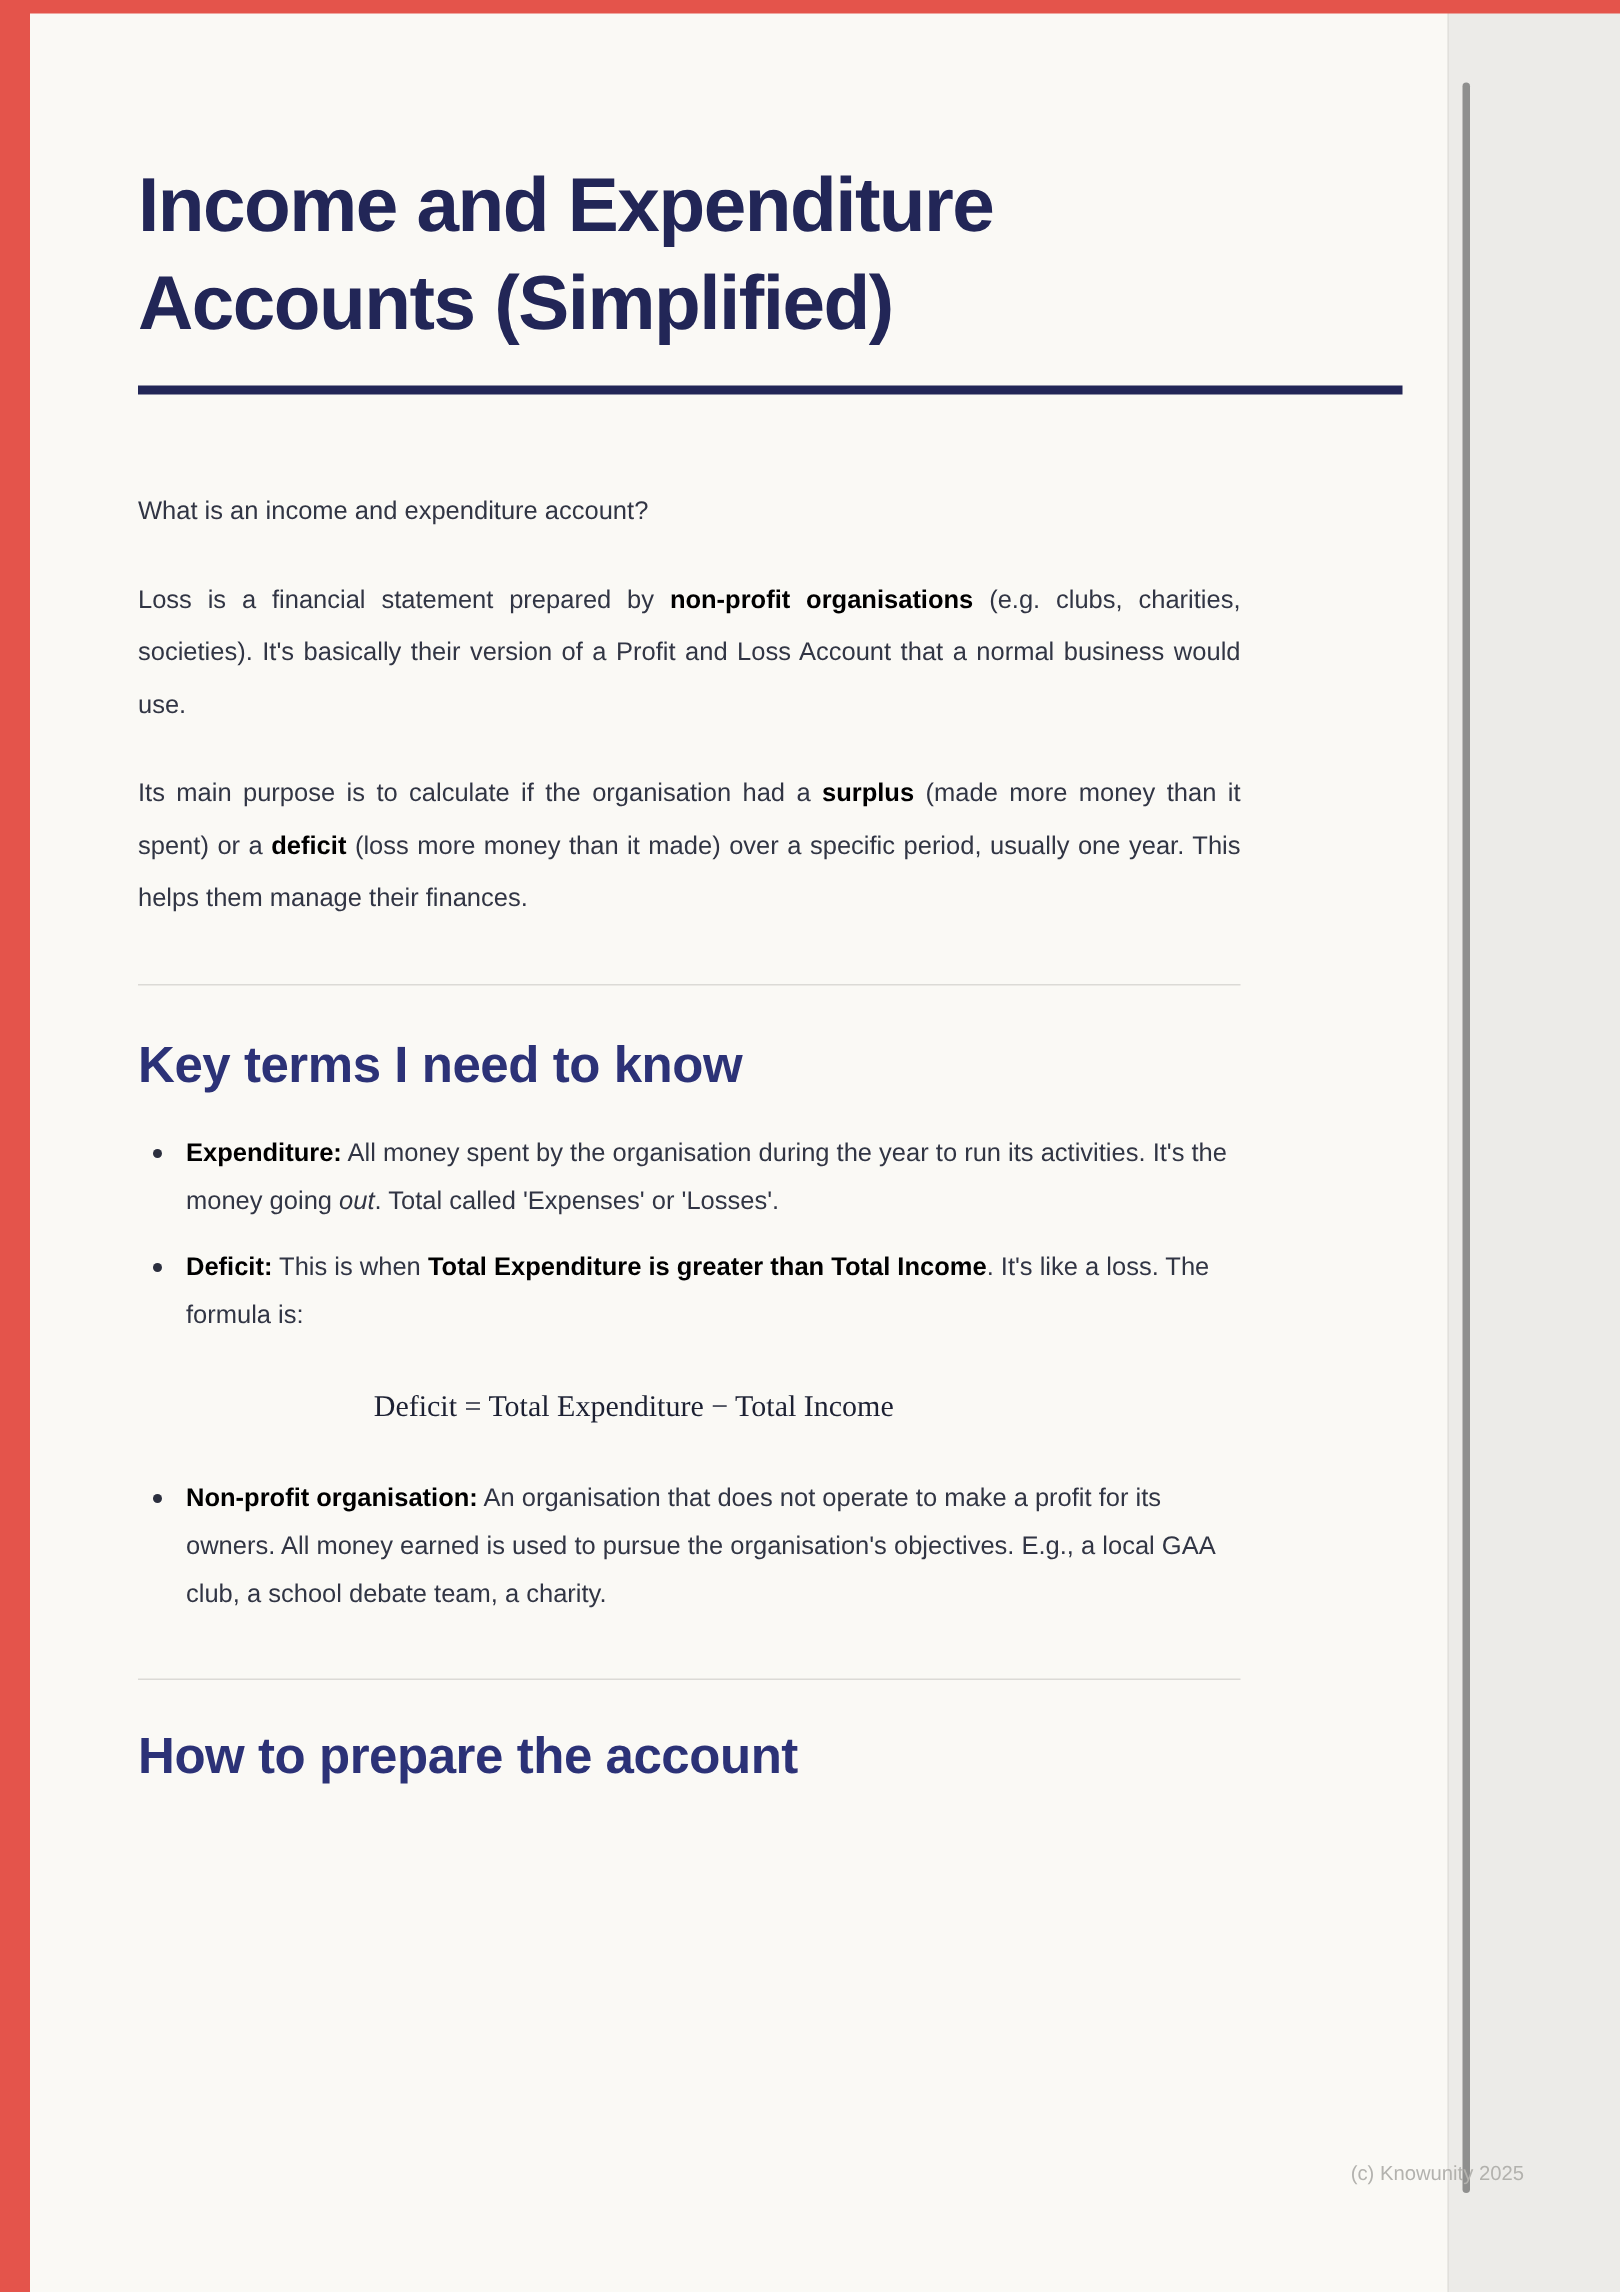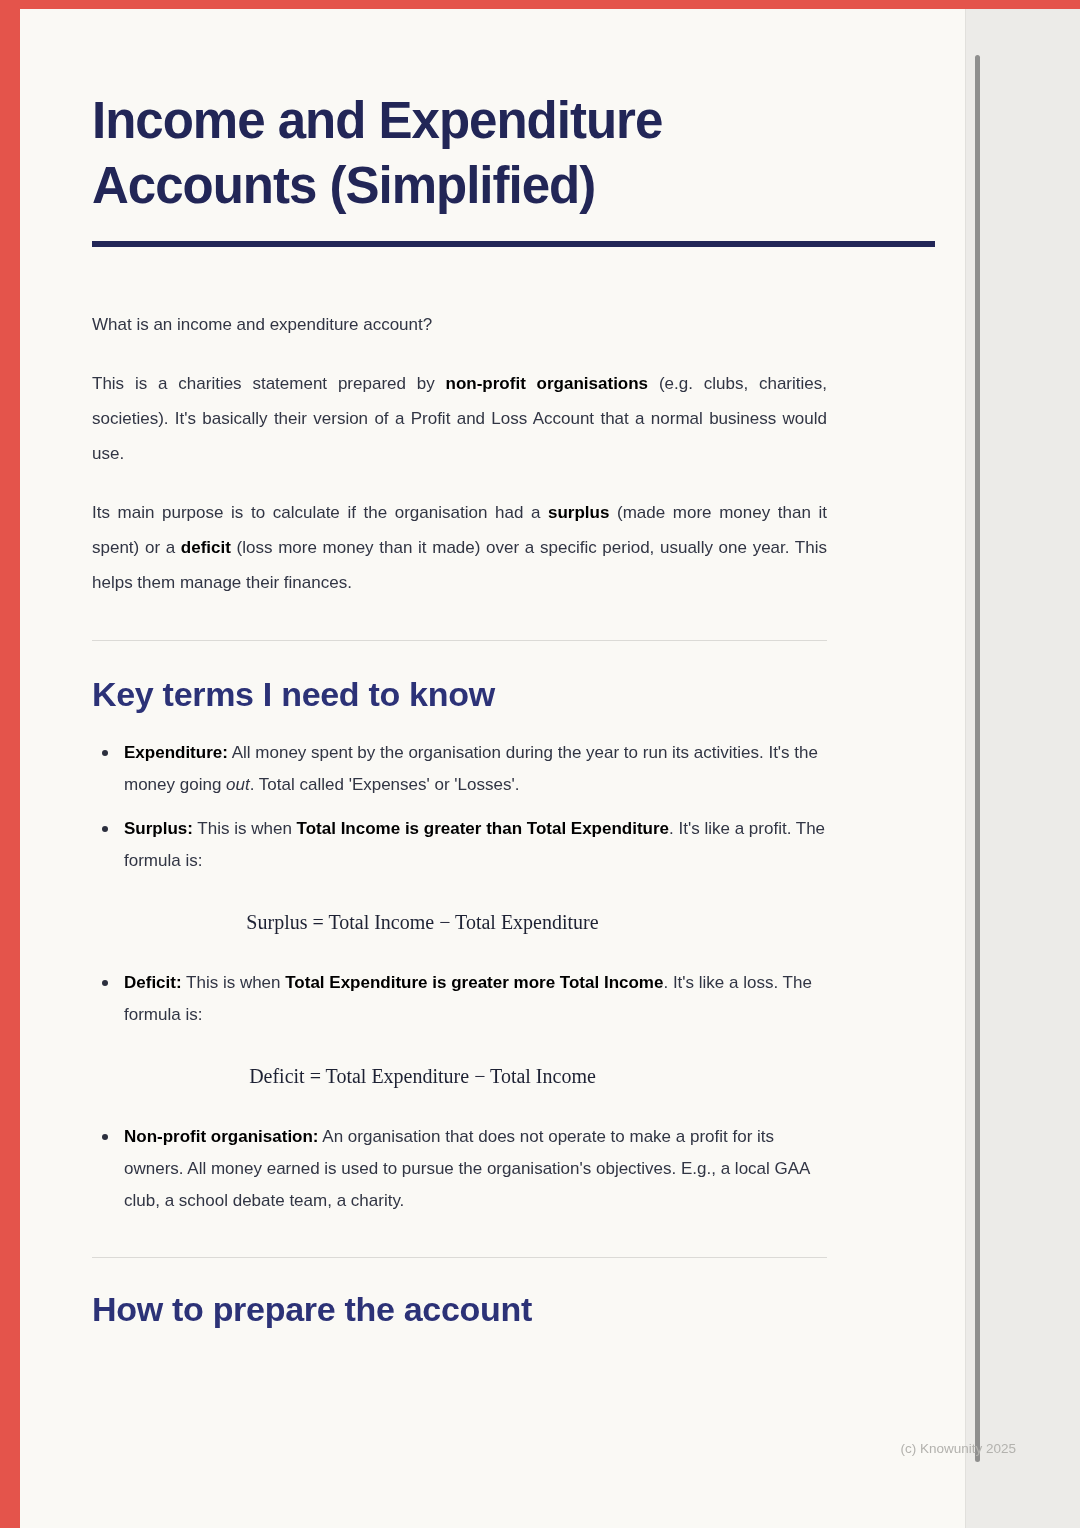--- a/index.html
+++ b/index.html
@@ -29,21 +29,21 @@
     border-left: 1px solid #e1e0dc;
     z-index: 1;
   }
   .scrollbar-thumb {
     position: absolute; left: 9px; top: 55px;
     width: 5px; height: 1407px;
     background: #8f8f8e;
     border-radius: 3px;
   }
   .content {
-    position: absolute; left: 92px; top: 0;
+    position: absolute; left: 92px; top: 16px;
     width: 843px; z-index: 3;
   }
   h1.page-title {
     margin: 88px 0 0 0;
     font-size: 51px;
     line-height: 1.28;
     font-weight: 700;
     letter-spacing: -1px;
     color: #222657;
   }
@@ -125,38 +125,34 @@
 </div>
 
 <div class="content">
 
   <h1 class="page-title"><span>Income and Expenditure</span><br><span>Accounts (Simplified)</span></h1>
 
   <div class="title-rule"></div>
 
   <p class="body-text intro-question">What is an income and expenditure account?</p>
 
-  <p class="body-text justified"><span>This is a charities statement prepared by </span><b>non-profit organisations</b><span> (e.g. clubs, charities, societies). It's basically their version of a Profit and Loss Account that a normal business would use.</span></p>
+  <p class="body-text justified"><span>Loss is a financial statement prepared by </span><b>non-profit organisations</b><span> (e.g. clubs, charities, societies). It's basically their version of a Profit and Loss Account that a normal business would use.</span></p>
 
   <p class="body-text justified"><span>Its main purpose is to calculate if the organisation had a </span><b>surplus</b><span> (made more money than it spent) or a </span><b>deficit</b><span> (loss more money than it made) over a specific period, usually one year. This helps them manage their finances.</span></p>
 
   <hr class="section-divider">
 
   <h2 class="section-heading">Key terms I need to know</h2>
 
   <ul class="terms-list">
     <li>
       <span><b>Expenditure:</b><span> All money spent by the organisation during the year to run its activities. It's the money going </span><i>out</i><span>. Total called 'Expenses' or 'Losses'.</span></span>
     </li>
     <li>
-      <span><b>Surplus:</b><span> This is when </span><b>Total Income is greater than Total Expenditure</b><span>. It's like a profit. The formula is:</span></span>
-      <div class="formula">Surplus = Total Income − Total Expenditure</div>
-    </li>
-    <li>
-      <span><b>Deficit:</b><span> This is when </span><b>Total Expenditure is greater more Total Income</b><span>. It's like a loss. The formula is:</span></span>
+      <span><b>Deficit:</b><span> This is when </span><b>Total Expenditure is greater than Total Income</b><span>. It's like a loss. The formula is:</span></span>
       <div class="formula">Deficit = Total Expenditure − Total Income</div>
     </li>
     <li>
       <span><b>Non-profit organisation:</b><span> An organisation that does not operate to make a profit for its owners. All money earned is used to pursue the organisation's objectives. E.g., a local GAA club, a school debate team, a charity.</span></span>
     </li>
   </ul>
 
   <hr class="section-divider">
 
   <h2 class="section-heading how-to">How to prepare the account</h2>

